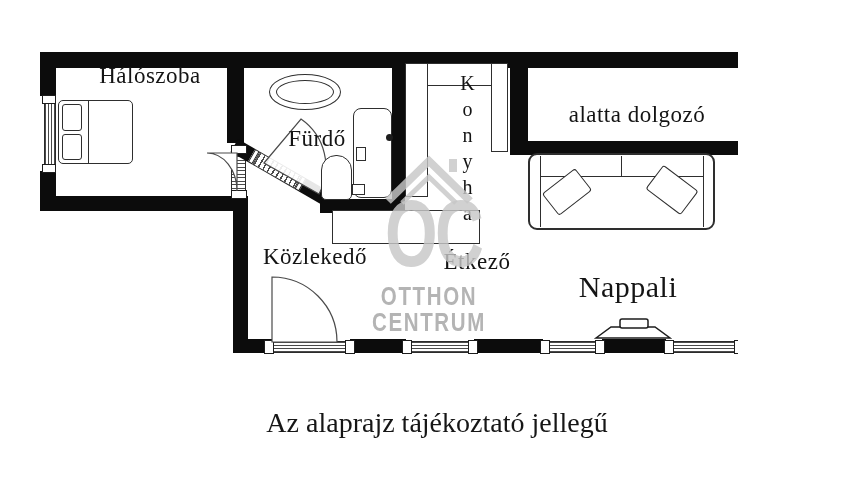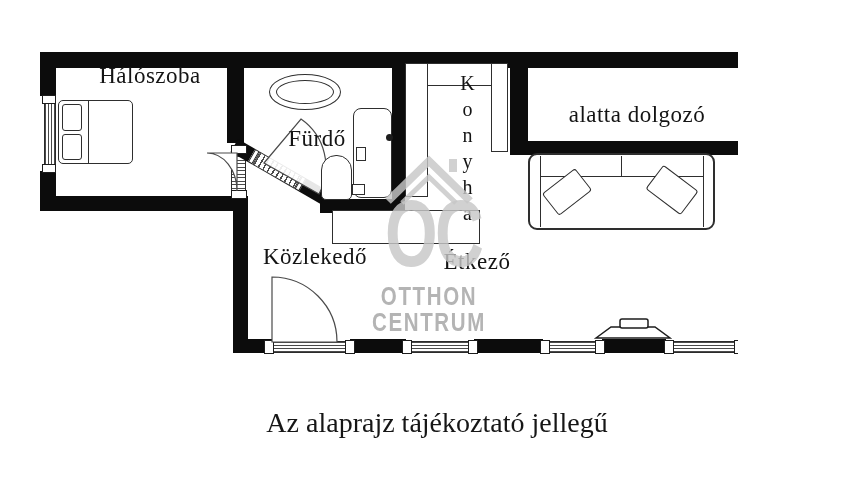--- a/index.html
+++ b/index.html
@@ -131,20 +131,21 @@
     <polygon points="596,338 611,327 655,327 670,338" fill="#ffffff" stroke="#1d1d1d" stroke-width="1.5"></polygon>
     <rect x="620" y="319" width="28" height="9" rx="2" fill="#ffffff" stroke="#1d1d1d" stroke-width="1.5"></rect>
   </svg>
 
   <div class="lbl" style="left:150px;top:76px;font-size:23px;">Hálószoba</div>
   <div class="lbl" style="left:317px;top:123px;font-size:23px;margin-top:16px;">Fürdő</div>
   <div class="lbl-v" style="left:467px;top:150px;font-size:20px;letter-spacing:4px;">Konyha</div>
   <div class="lbl" style="left:637px;top:115px;font-size:23px;">alatta dolgozó</div>
   <div class="lbl" style="left:315px;top:257px;font-size:23px;">Közlekedő</div>
   <div class="lbl" style="left:477px;top:262px;font-size:23px;">Étkező</div>
+  <div class="lbl" style="left:628px;top:287px;font-size:30px;">Nappali</div>
 
   <svg class="over" width="857" height="500" viewBox="0 0 857 500" opacity="0.82">
     <path d="M388,201 L429,161 L470,201" fill="none" stroke="#c7c7c7" stroke-width="8"></path>
     <path d="M402,203 L429,177 L456,203" fill="none" stroke="#c7c7c7" stroke-width="5"></path>
     <rect x="449" y="159" width="8" height="13" fill="#c7c7c7"></rect>
   </svg>
   <div class="wm wm-oc">OC</div>
   <div class="wm wm-t1">OTTHON</div>
   <div class="wm wm-t2">CENTRUM</div>
 

